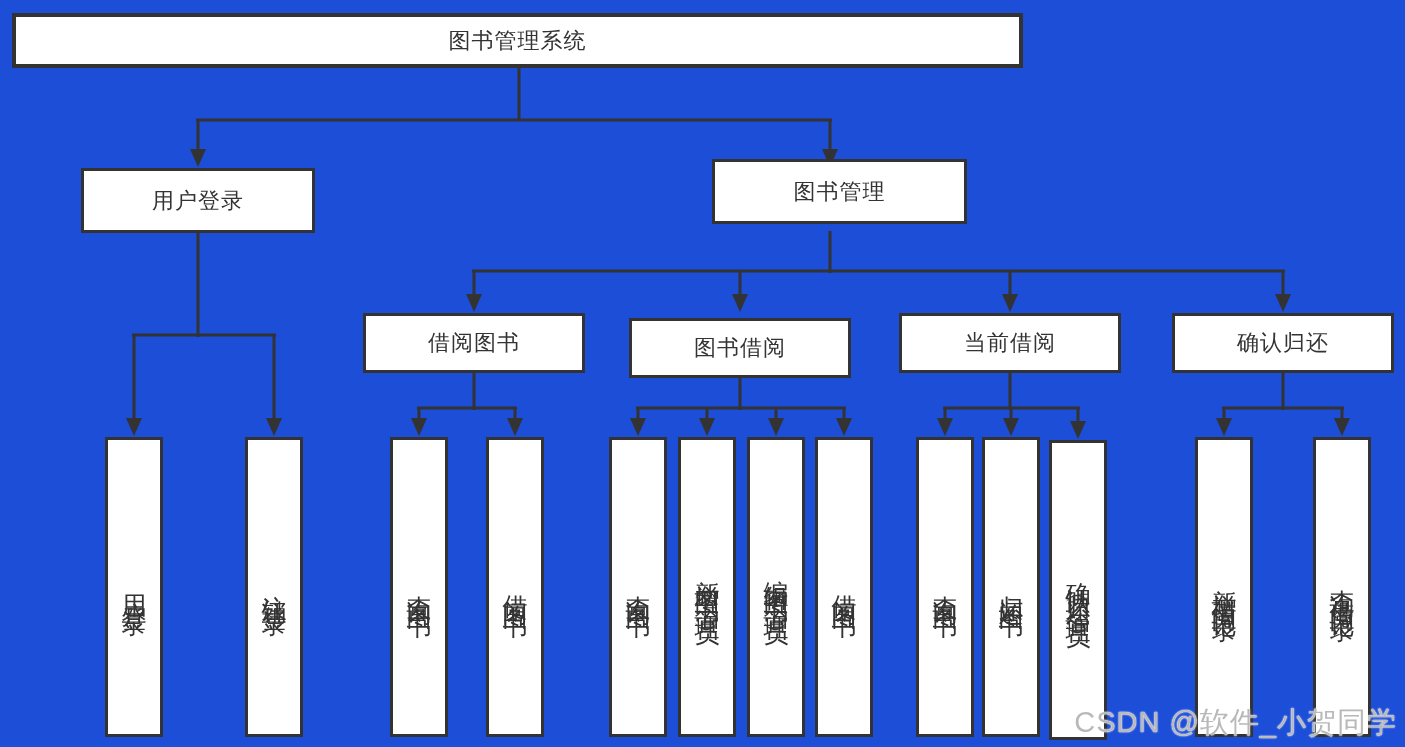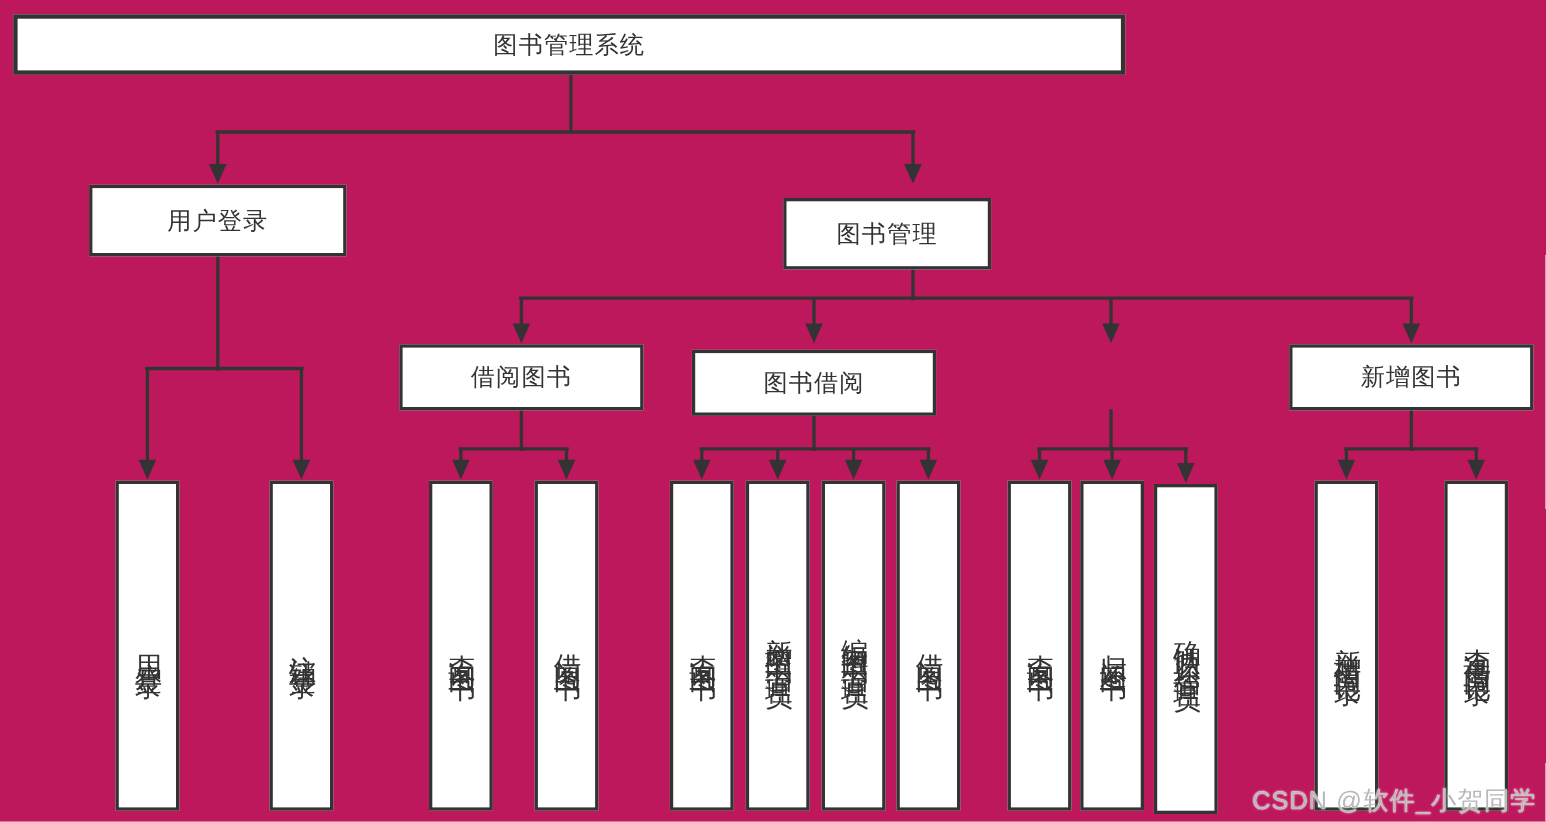--- a/index.html
+++ b/index.html
@@ -1,20 +1,20 @@
 <!DOCTYPE html>
 <html><head>
 <meta charset="utf-8">
 <style>
   html, body { margin: 0; padding: 0; background: #ffffff; }
   #canvas {
     position: relative;
     width: 1405px;
     height: 747px;
-    background: #be185d;
+    background: #1d4ed8;
     font-family: "Liberation Sans", "DejaVu Sans", sans-serif;
     overflow: hidden;
   }
   #edges {
     position: absolute;
     left: 0; top: 0;
     width: 1405px; height: 747px;
   }
   .node {
     position: absolute;
@@ -35,21 +35,21 @@
     text-orientation: mixed;
     font-size: 25px;
     letter-spacing: 6px;
     white-space: normal;
     line-height: 1;
   }
   #watermark {
     position: absolute;
     right: 8px;
     bottom: 4px;
-    font-size: 23px;
+    font-size: 29px;
     color: #b9b9b9;
     text-shadow: 0 0 2px #ffffff, 0 0 1px #ffffff;
     letter-spacing: 1px;
     pointer-events: none;
   }
 </style>
 </head>
 <body>
 
 <div id="canvas">
@@ -105,25 +105,26 @@
       <polygon points="1070,421 1086,421 1078,439" fill="#333333"></polygon>
       <line x1="1224" y1="408" x2="1224" y2="424" stroke="#333333" stroke-width="3"></line>
       <polygon points="1216,418 1232,418 1224,436" fill="#333333"></polygon>
       <line x1="1342" y1="408" x2="1342" y2="424" stroke="#333333" stroke-width="3"></line>
       <polygon points="1334,418 1350,418 1342,436" fill="#333333"></polygon>
     </svg>
 
   <div class="node h root" style="left:12px; top:13px; width:1011px; height:55px">图书管理系统</div>
 
   <div class="node h" style="left:81px; top:168px; width:234px; height:65px">用户登录</div>
-  <div class="node h" style="left:712px; top:180px; width:189px; height:65px">图书管理</div>
+  <div class="node h" style="left:712px; top:159px; width:255px; height:65px">图书管理</div>
 
   <div class="node h" style="left:363px; top:313px; width:222px; height:60px">借阅图书</div>
   <div class="node h" style="left:629px; top:318px; width:222px; height:60px">图书借阅</div>
-  <div class="node h" style="left:1172px; top:313px; width:222px; height:60px">新增图书</div>
+  <div class="node h" style="left:899px; top:313px; width:222px; height:60px">当前借阅</div>
+  <div class="node h" style="left:1172px; top:313px; width:222px; height:60px">确认归还</div>
 
   <div class="node v" style="left:105px; top:437px; width:58px; height:300px">用户登录</div>
   <div class="node v" style="left:245px; top:437px; width:58px; height:300px">注销登录</div>
 
   <div class="node v" style="left:390px; top:437px; width:58px; height:300px">查询图书</div>
   <div class="node v" style="left:486px; top:437px; width:58px; height:300px">借阅图书</div>
 
   <div class="node v" style="left:609px; top:437px; width:58px; height:300px">查询图书</div>
   <div class="node v" style="left:678px; top:437px; width:58px; height:300px">新增图书（管理员）</div>
   <div class="node v" style="left:747px; top:437px; width:58px; height:300px">编辑图书（管理员）</div>

